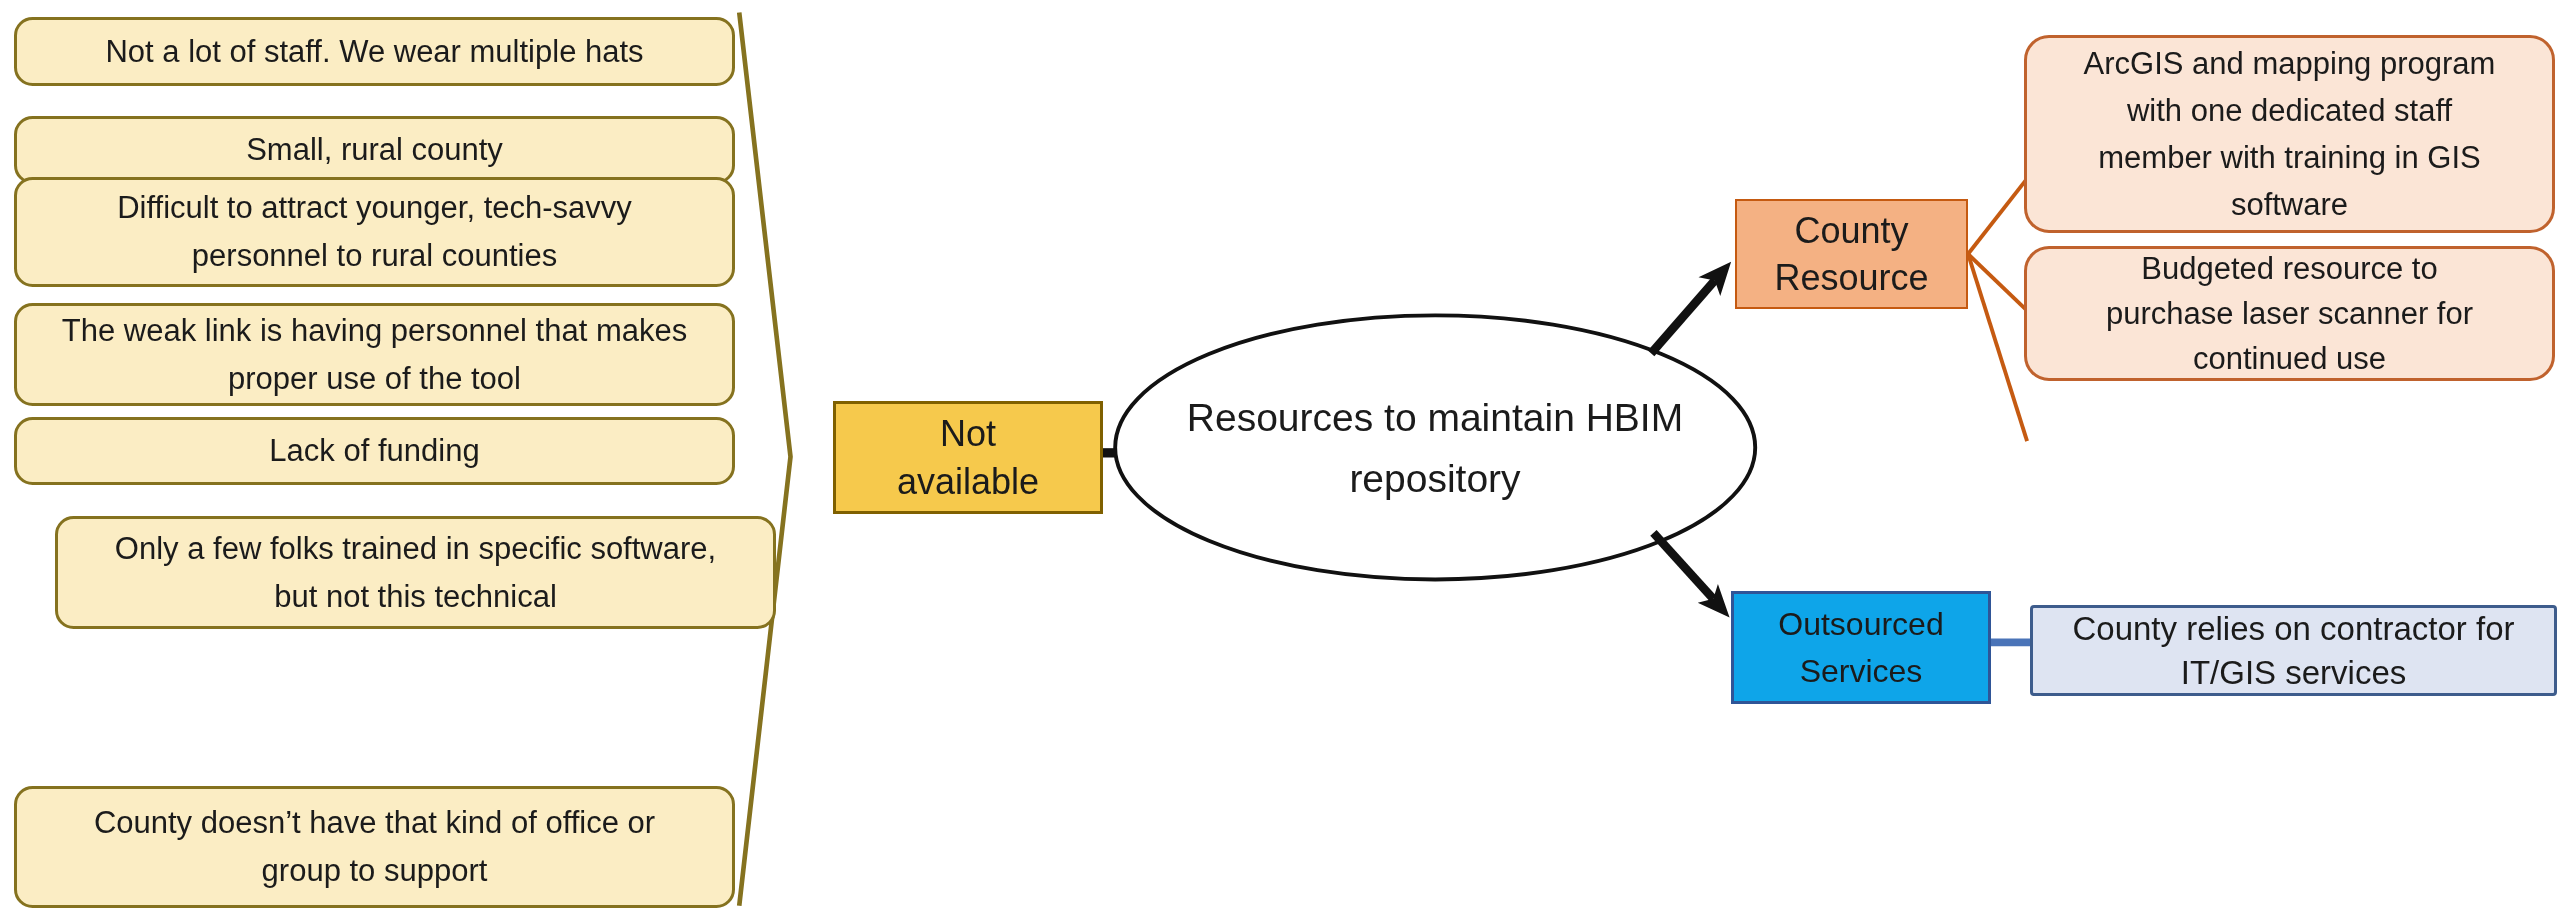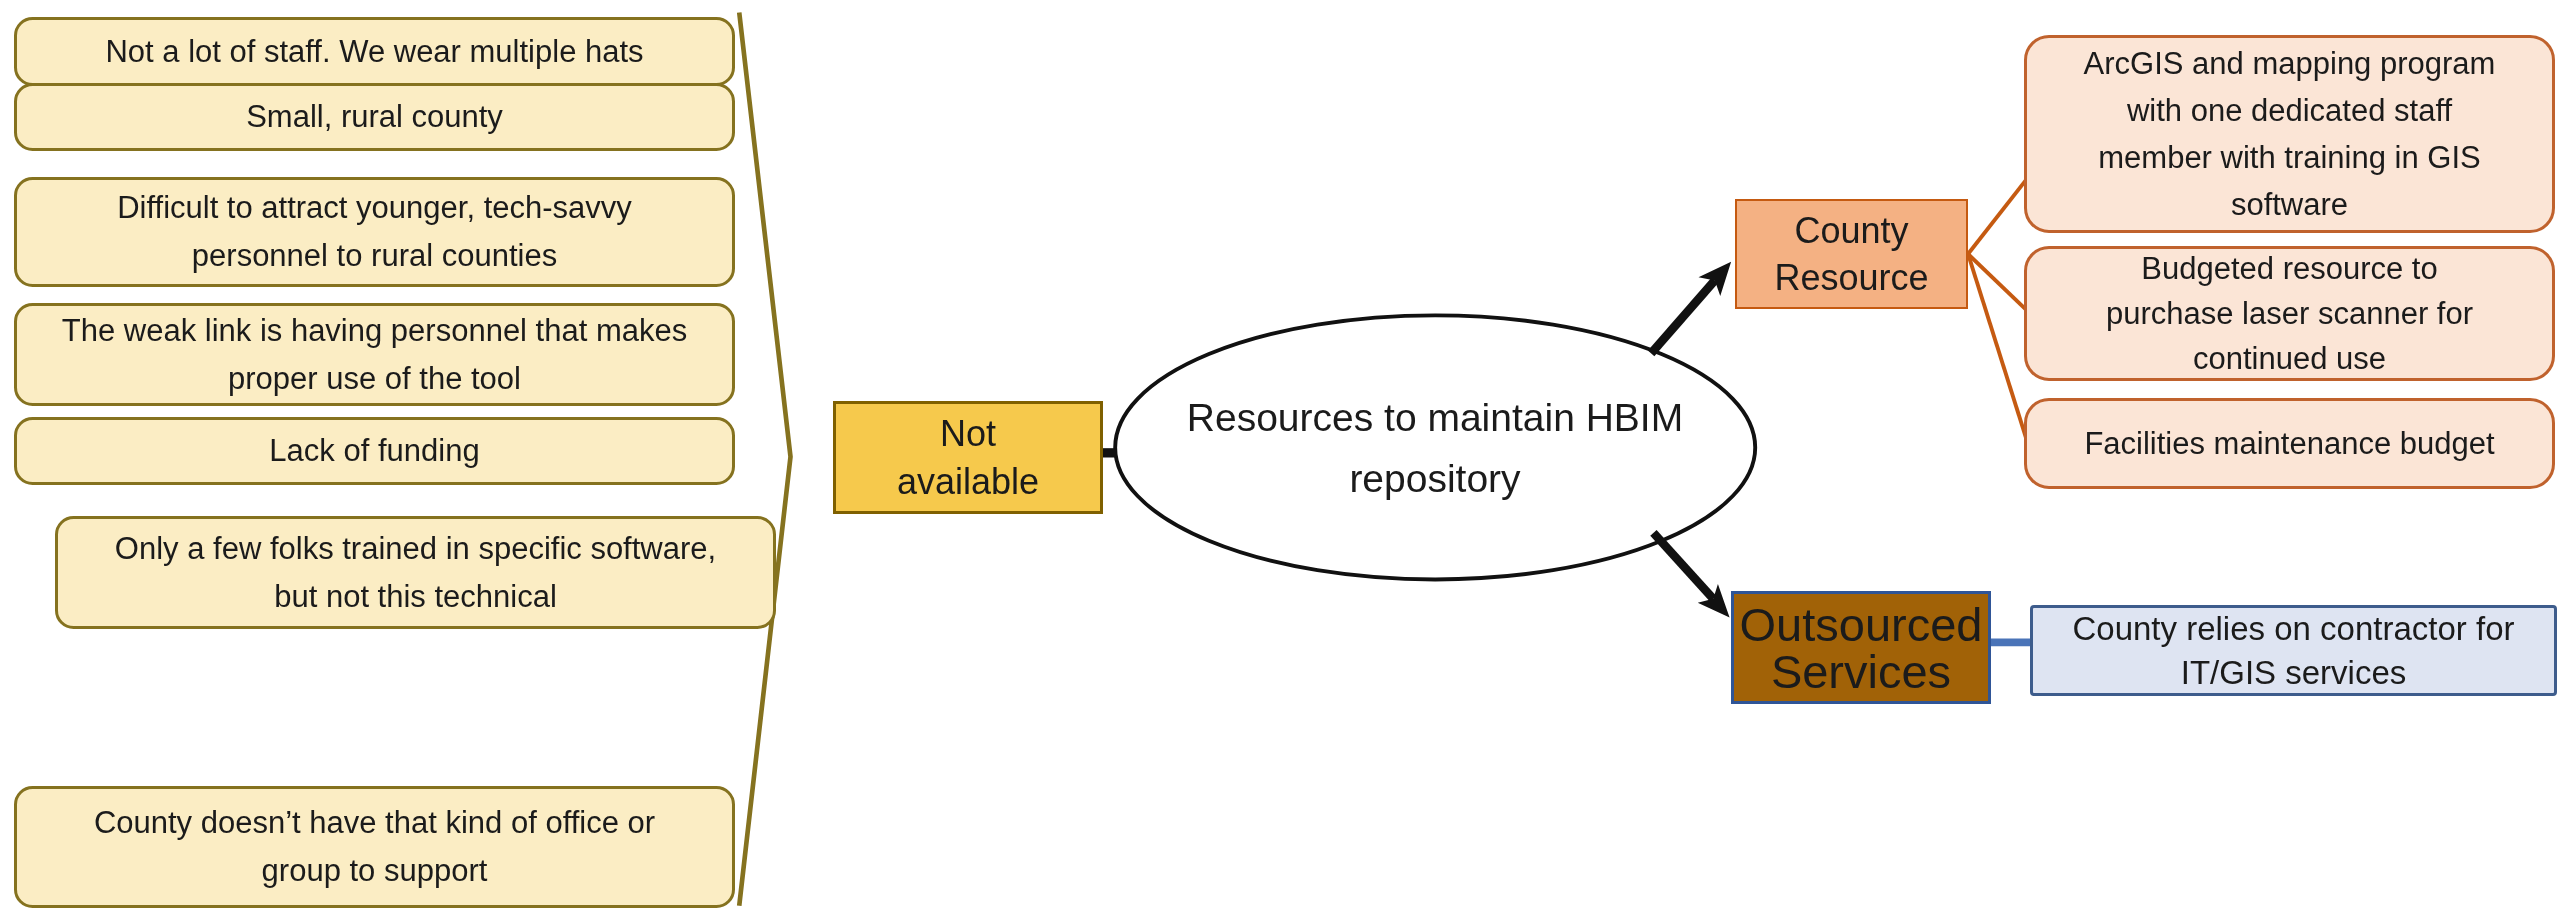--- a/index.html
+++ b/index.html
@@ -45,22 +45,22 @@
     left:2024px;width:531px;
     background:#FBE5D6;border:3.1px solid #C0622D;border-radius:25px;
     font-size:31px;
   }
   .o1{top:35px;height:198px;line-height:47px;padding:0 51px;}
   .o2{top:246px;height:135px;line-height:45px;padding:0 51px;}
   .o3{top:398px;height:91px;line-height:44px;padding:0 11.7px;}
   
   .blue-head{
     left:1731px;top:591px;width:260px;height:113px;
-    background:#a16207;border:3.1px solid #2F5597;
-    font-size:47px;line-height:47px;
+    background:#0ea5e9;border:3.1px solid #2F5597;
+    font-size:32px;line-height:47px;
   }
   .blue-item{
     left:2030px;top:605px;width:527px;height:91px;
     background:#DEE4F2;border:3.1px solid #3D5C8C;border-radius:4px;
     font-size:33px;line-height:44px;padding:0 19.4px;
   }
 </style>
 </head>
 <body>
 
@@ -82,35 +82,34 @@
     <polygon points="1367,583 1409,557 1399,583 1409,609" fill="#111111"></polygon>
 
     <path d="M2125,455 L2207,361" stroke="#111111" stroke-width="11" fill="none"></path>
     <polygon points="2228,337 2214,381 2207,361 2186,357" fill="#111111"></polygon>
 
     <path d="M2128,686 L2205,771" stroke="#111111" stroke-width="11" fill="none"></path>
     <polygon points="2226,795 2185,776 2205,771 2211,752" fill="#111111"></polygon>
   </svg>
 
   <div class="box cream" style="top:17px;height:69px;">Not a lot of staff. We wear multiple hats</div>
-  <div class="box cream" style="top:83px;height:68px;">Small, rural county</div>
+  <div class="box cream" style="top:116px;height:68px;">Small, rural county</div>
   <div class="box cream" style="top:177px;height:110px;">Difficult to attract younger, tech-savvy personnel to rural counties</div>
   <div class="box cream" style="top:303px;height:103px;">The weak link is having personnel that makes proper use of the tool</div>
   <div class="box cream" style="top:417px;height:68px;">Lack of funding</div>
   <div class="box cream" style="top:516px;height:113px;margin-left:41px;">Only a few folks trained in specific software, but not this technical</div>
   <div class="box cream" style="top:786px;height:122px;">County doesn’t have that kind of office or group to support</div>
 
   <div class="box gold">
     <div class="inner">Not available</div>
   </div>
 
   <div class="box orange-head">County Resource</div>
 
   <div class="box ellipse-label">Resources to maintain HBIM repository</div>
   <div class="box orange-item o1">ArcGIS and mapping program with one dedicated staff member with training in GIS software</div>
   <div class="box orange-item o2">Budgeted resource to purchase laser scanner for continued use</div>
-  <div class="box orange-item o3">Facilities maintenance budget</div>
 
   <div class="box blue-head">Outsourced Services</div>
   <div class="box blue-item">County relies on contractor for IT/GIS services</div>
 
 </div>
 
 
 </body></html>

